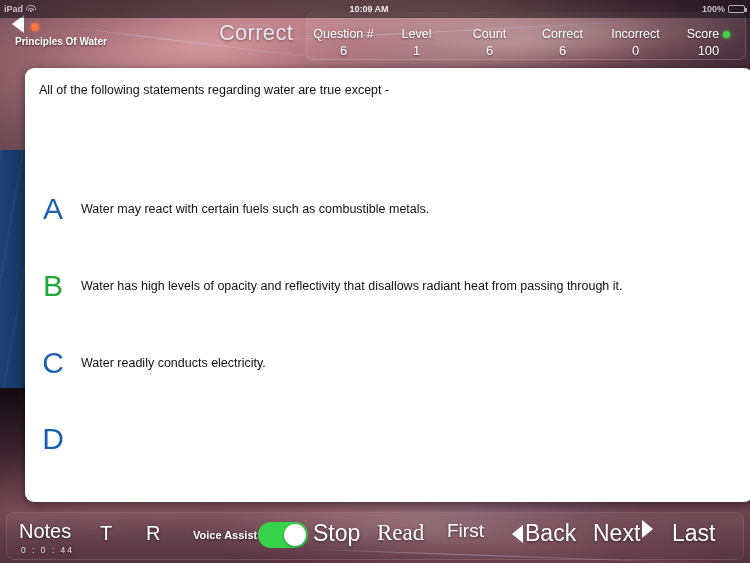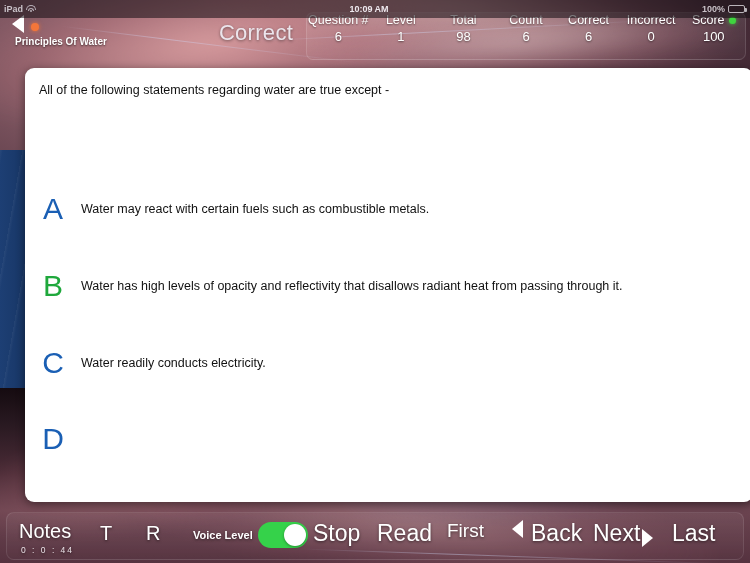--- a/index.html
+++ b/index.html
@@ -110,21 +110,21 @@
   }
   #result-label {
     position:absolute; left:196px; top:5px; width:120px; text-align:center;
     font-size:22px; color:#ece5ec; letter-spacing:.3px;
     text-shadow:0 1px 3px rgba(0,0,0,.45);
   }
 
   
   #stats {
     position:absolute; left:306px; top:12px; width:440px; height:48px;
-    display:flex; align-items:flex-start; z-index:16;
+    display:flex; align-items:flex-end; z-index:16;
     background:linear-gradient(180deg, rgba(255,255,255,.10), rgba(255,255,255,.03));
     border:1px solid rgba(255,255,255,.13);
     border-radius:7px;
   }
   .stat { flex:1; text-align:center; color:#fff; }
   .stat .k {
     font-size:12.5px; line-height:15px; white-space:nowrap;
     text-shadow:0 1px 2px rgba(0,0,0,.5);
   }
   .stat .v { font-size:13px; line-height:17px; text-shadow:0 1px 2px rgba(0,0,0,.5); }
@@ -171,24 +171,24 @@
   #voice-label { position:absolute; left:193px; top:20px; font-size:11px; font-weight:bold; }
   #voice-toggle {
     position:absolute; left:258px; top:13px; width:50px; height:26px;
     background:#35d24a; border-radius:13px;
   }
   #voice-toggle .knob {
     position:absolute; right:2px; top:2px; width:22px; height:22px; border-radius:50%;
     background:#ffffff; box-shadow:0 1px 3px rgba(0,0,0,.35);
   }
   #stop-btn { position:absolute; left:313px; top:11px; font-size:23px; }
-  #read-btn { position:absolute; left:377px; top:11px; font-size:23px; }
+  #read-btn { position:absolute; left:377px; top:11px; font-size:23px;font-family:Liberation Serif, serif; }
   #first-btn { position:absolute; left:447px; top:11px; font-size:19px; }
-  #back-wrap { position:absolute; left:512px; top:11px; display:flex; gap:8px; }
-  #next-wrap { position:absolute; left:593px; top:11px; display:flex; align-items:flex-end; gap:2px; }
+  #back-wrap { position:absolute; left:512px; top:11px; display:flex; align-items:center; gap:2px; }
+  #next-wrap { position:absolute; left:593px; top:11px; display:flex; align-items:flex-start; gap:2px; }
   #last-btn { position:absolute; left:672px; top:11px; font-size:23px; }
   .nav-label { font-size:23px; line-height:27px; }
   .tri-left { width:0;height:0; border-top:9px solid transparent; border-bottom:9px solid transparent;
               border-right:11px solid #fff; }
   .tri-right{ width:0;height:0; border-top:9px solid transparent; border-bottom:9px solid transparent;
               border-left:11px solid #fff; }
 </style>
 </head>
 <body>
 
@@ -238,24 +238,20 @@
 <div id="stats">
   <div class="stat">
     <div class="k">Question #</div>
     <div class="v">6</div>
   </div>
   <div class="stat">
     <div class="k">Level</div>
     <div class="v">1</div>
   </div>
   <div class="stat">
-    <div class="k">Total</div>
-    <div class="v">98</div>
-  </div>
-  <div class="stat">
     <div class="k">Count</div>
     <div class="v">6</div>
   </div>
   <div class="stat">
     <div class="k">Correct</div>
     <div class="v">6</div>
   </div>
   <div class="stat">
     <div class="k">Incorrect</div>
     <div class="v">0</div>
@@ -289,21 +285,21 @@
   </div>
 </div>
 
 <div id="toolbar">
   <div id="notes-wrap" class="tb">
     <div id="notes-btn">Notes</div>
     <div id="timer">0 :  0  : 44</div>
   </div>
   <div id="t-btn" class="tb">T</div>
   <div id="r-btn" class="tb">R</div>
-  <div id="voice-label" class="tb">Voice Level</div>
+  <div id="voice-label" class="tb">Voice Assist</div>
   <div id="voice-toggle">
       <span class="knob"></span>
     </div>
   <div id="stop-btn" class="tb">Stop</div>
   <div id="read-btn" class="tb">Read</div>
   <div id="first-btn" class="tb">First</div>
   <div id="back-wrap" class="tb">
     <span class="tri-left"></span>
     <span class="nav-label">Back</span>
   </div>

